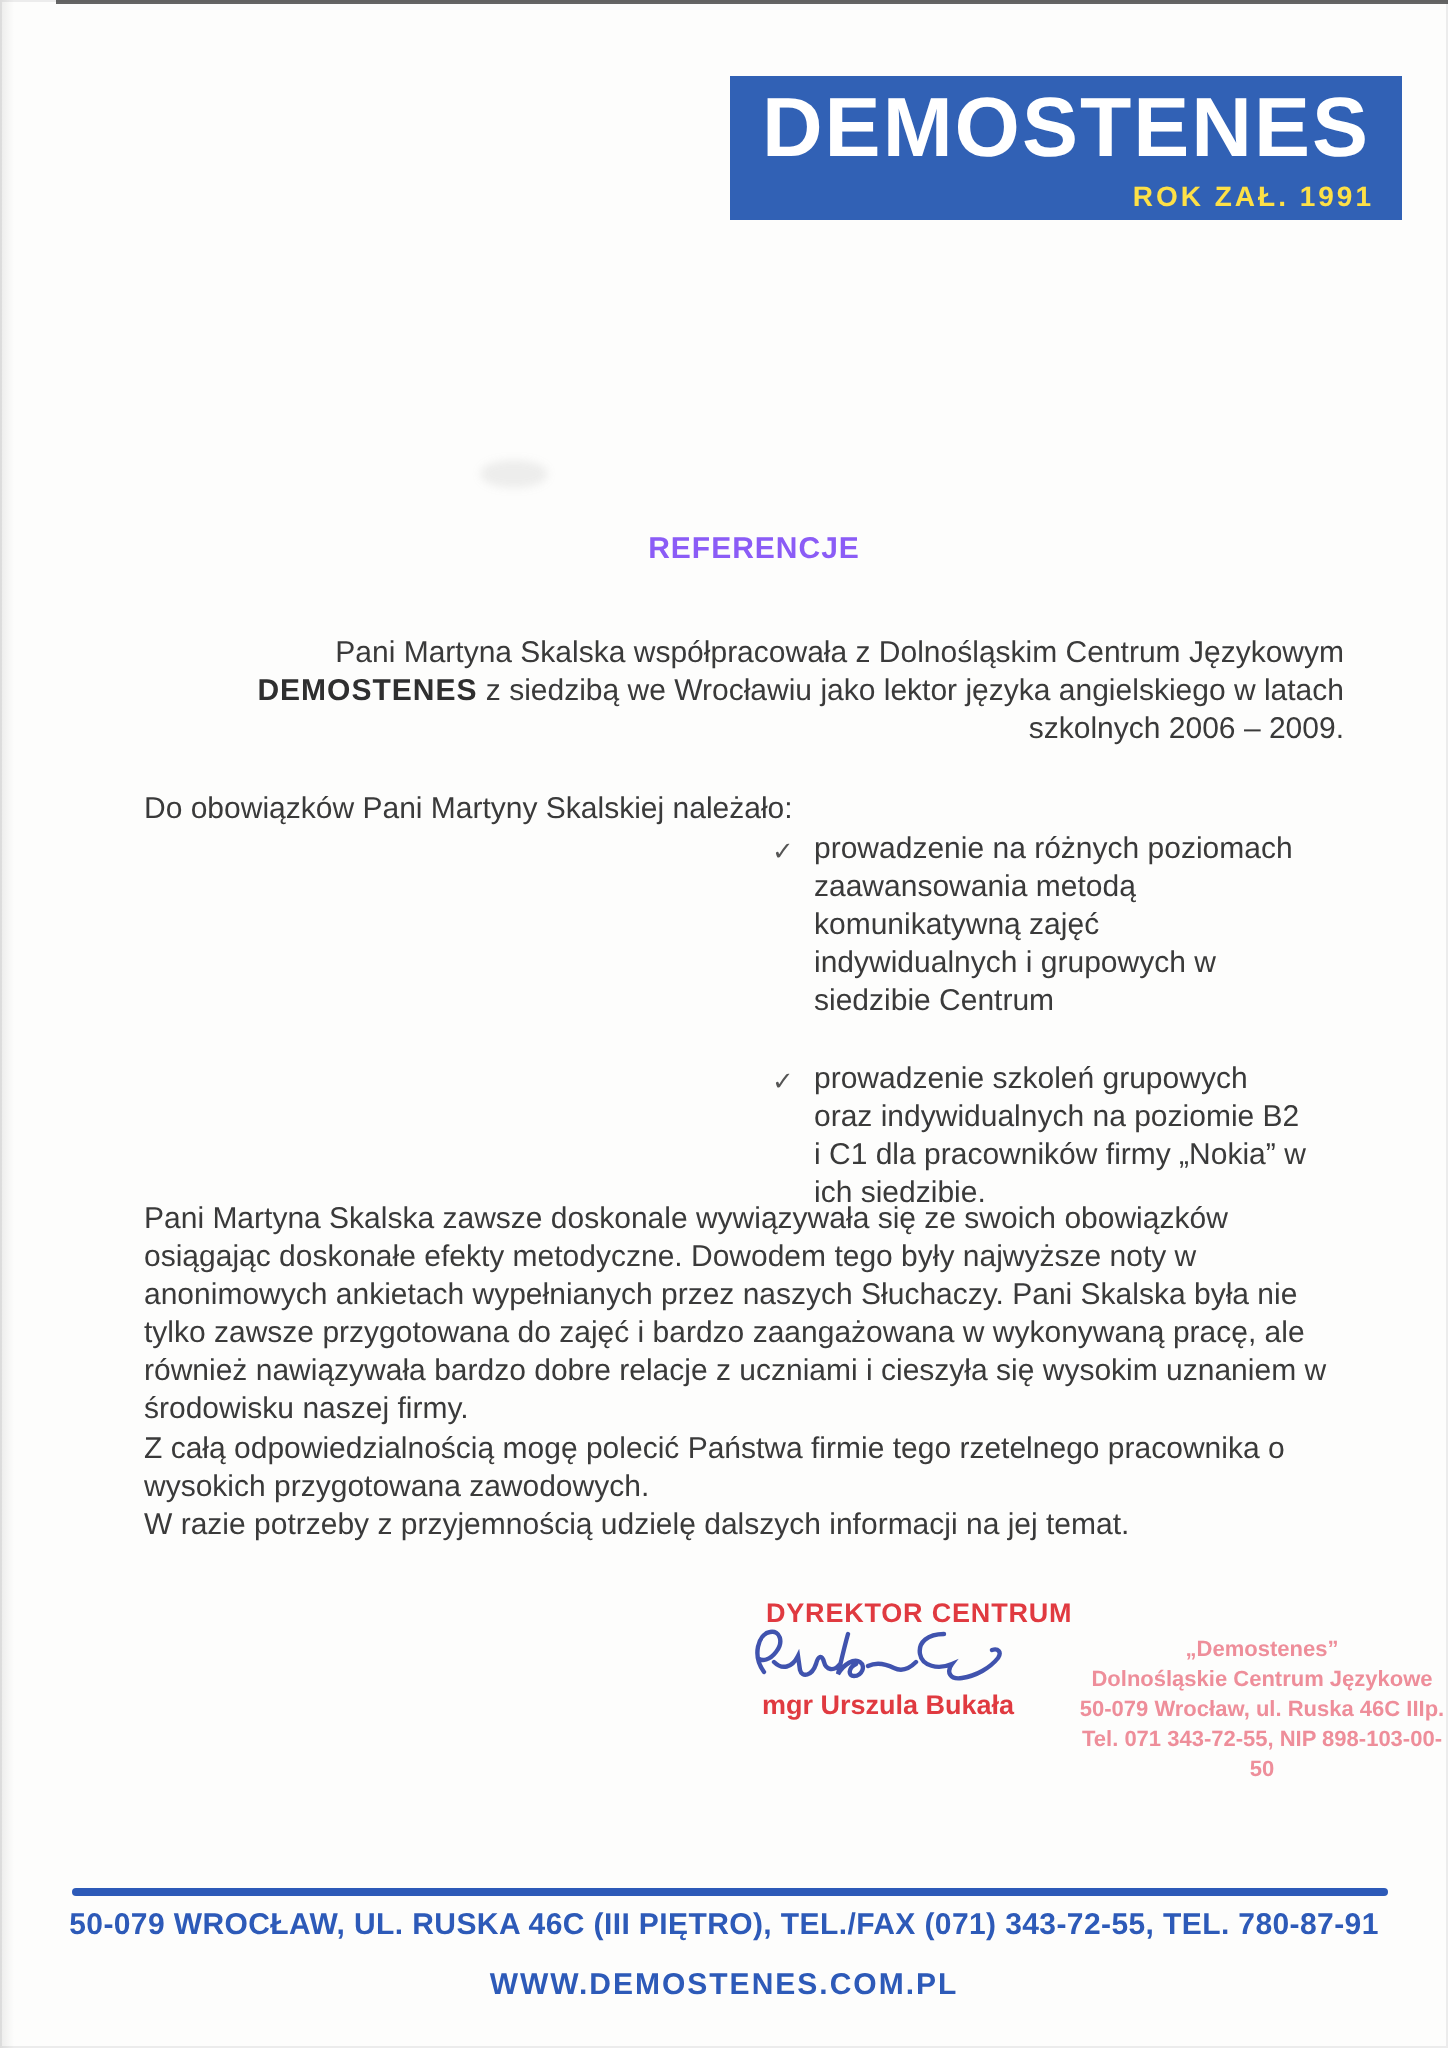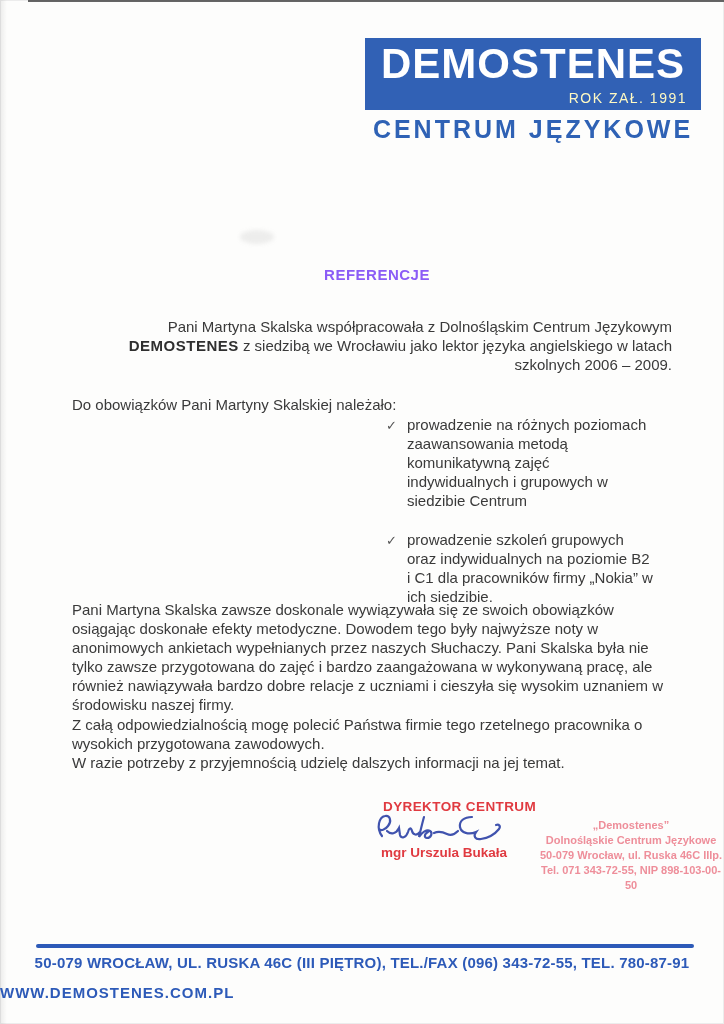--- a/index.html
+++ b/index.html
@@ -14,21 +14,21 @@
     background:linear-gradient(to right, rgba(0,0,0,.07), rgba(0,0,0,0)); }
   .smudge { position:absolute; left:240px; top:230px; width:34px; height:14px;
     background:rgba(120,120,120,.12); border-radius:50%; filter:blur(2px); }
 
   
   .logo { position:absolute; left:365px; top:38px; width:336px; }
   .logo-box { position:relative; background:#3161b5; height:72px; }
   .logo-name { color:#fff; font-weight:bold; font-size:42px; line-height:50px;
     letter-spacing:1px; text-align:center; padding-top:1px;
     font-family:"Liberation Sans", sans-serif; }
-  .logo-founded { position:absolute; right:14px; bottom:4px; color:#fef9c3; font-weight:normal;
+  .logo-founded { position:absolute; right:14px; bottom:4px; color:#fde047; font-weight:bold;
     font-size:14px; letter-spacing:1.5px; }
   .logo-sub { margin-top:5px; color:#2f62b5; font-weight:bold; font-size:25px;
     letter-spacing:3px; text-align:center; white-space:nowrap; }
 
   
   .title { position:absolute; top:266px; left:0; width:724px; box-sizing:border-box;
     padding-left:30px; text-align:center; font-weight:bold; font-size:15px;
     color:#8b5cf6; letter-spacing:.5px; }
   .bodytext { font-size:15px; line-height:19px; }
   .p1 { position:absolute; left:72px; top:317px; width:600px;text-align:right; }
@@ -48,38 +48,37 @@
   .stamp-name { position:absolute; left:381px; top:845px; color:#e03a40;
     font-weight:bold; font-size:13.5px; }
   .company-stamp { position:absolute; left:536px; top:818px; width:190px;
     text-align:center; color:#ee8e9a; font-size:11px; line-height:15px; font-weight:bold; }
 
   
   .footer-line { position:absolute; left:36px; top:944px; width:658px; height:4px;
     background:#2d5ab8; border-radius:2px; }
   .footer-addr { position:absolute; left:0; top:954px; width:724px; text-align:center;
     color:#2d5ab8; font-weight:bold; font-size:15px; letter-spacing:.2px; }
-  .footer-web { position:absolute; left:0; top:984px; width:724px; text-align:left;
+  .footer-web { position:absolute; left:0; top:984px; width:724px; text-align:center;
     color:#2d5ab8; font-weight:bold; font-size:15px; letter-spacing:1px; }
 </style>
 </head>
 <body>
 
 <div class="page">
 
   <div class="scan-top"></div>
   <div class="scan-left"></div>
   <div class="smudge"></div>
 
   <div class="logo">
     <div class="logo-box">
       <div class="logo-name">DEMOSTENES</div>
       <div class="logo-founded">ROK ZAŁ. 1991</div>
     </div>
-    <div class="logo-sub">CENTRUM JĘZYKOWE</div>
   </div>
 
   <div class="title">REFERENCJE</div>
 
   <div class="p1 bodytext">
     <div>Pani Martyna Skalska współpracowała z Dolnośląskim Centrum Językowym</div>
     <div>
       <span class="brand-inline">DEMOSTENES</span>
       <span>z siedzibą we Wrocławiu jako lektor języka angielskiego w latach szkolnych 2006 – 2009.</span>
     </div>
@@ -116,16 +115,16 @@
   <div class="stamp-name">mgr Urszula Bukała</div>
 
   <div class="company-stamp">
     <div>„Demostenes”</div>
     <div>Dolnośląskie Centrum Językowe</div>
     <div>50-079 Wrocław, ul. Ruska 46C IIIp.</div>
     <div>Tel. 071 343-72-55, NIP 898-103-00-50</div>
   </div>
 
   <div class="footer-line"></div>
-  <div class="footer-addr">50-079 WROCŁAW, UL. RUSKA 46C (III PIĘTRO), TEL./FAX (096) 343-72-55, TEL. 780-87-91</div>
+  <div class="footer-addr">50-079 WROCŁAW, UL. RUSKA 46C (III PIĘTRO), TEL./FAX (071) 343-72-55, TEL. 780-87-91</div>
   <div class="footer-web">WWW.DEMOSTENES.COM.PL</div>
 
 </div>
 
 </body></html>

